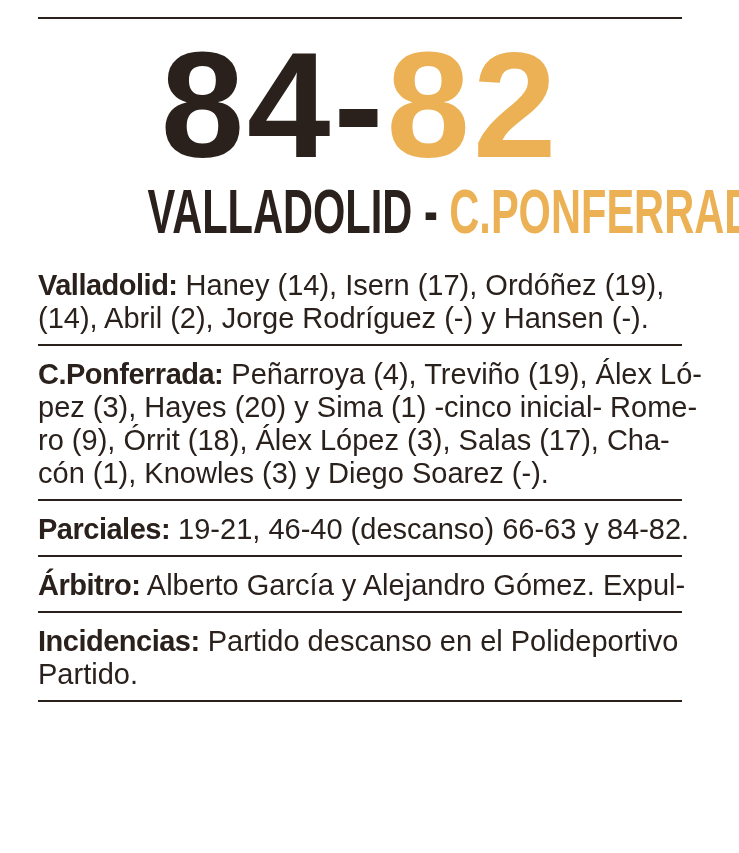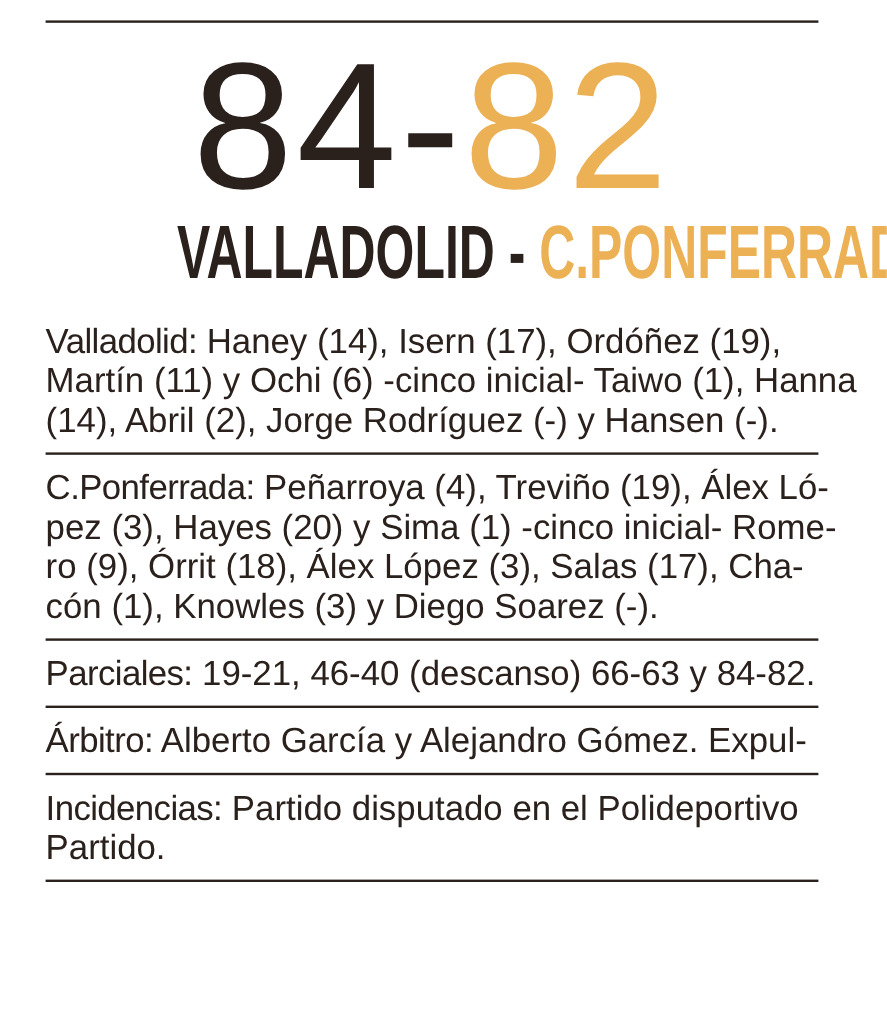--- a/index.html
+++ b/index.html
@@ -17,21 +17,21 @@
   .sheet {
     margin: 17px 0 0 38px;
     width: 644px;
     border-top: 2px solid var(--ink, #2a211d);
   }
   .scorebox { text-align: center; }
   .score {
     margin-top: 11px;
     font-size: 150px;
     line-height: 150px;
-    font-weight: 400;
+    font-weight: 700;
     letter-spacing: 3px;
     white-space: nowrap;
   }
   .teams {
     font-size: 63px;
     line-height: 63px;
     font-weight: 700;
     white-space: nowrap;
     transform: scaleX(0.66);
     transform-origin: 50% 50%;
@@ -43,49 +43,48 @@
     padding: 12px 0 9px;
     border-bottom: 2px solid var(--ink, #2a211d);
   }
   .line {
     font-size: 29px;
     line-height: 33px;
     white-space: nowrap;
     color: var(--ink, #2a211d);
   }
   .label {
-    font-weight: 400;
+    font-weight: 700;
     letter-spacing: -0.5px;
   }
 </style>
 </head>
 <body style="background: rgb(255, 255, 255);">
 
 <div class="sheet">
   <header class="scorebox">
     <div class="score"><span class="ink">84</span><span class="ink">-</span><span class="accent">82</span></div>
     <div class="teams"><span class="ink">VALLADOLID</span><span class="ink"> - </span><span class="accent">C.PONFERRADA</span></div>
   </header>
 
   <div class="entries" id="entries">
       <section class="entry">
         <div class="line"><span class="label">Valladolid:</span><span> Haney (14), Isern (17), Ordóñez (19),</span></div>
-        <div class="line">Martín (11) y Ochi (6) -cinco inicial- Taiwo (1), Hanna</div>
         <div class="line">(14), Abril (2), Jorge Rodríguez (-) y Hansen (-).</div>
       </section>
       <section class="entry">
         <div class="line"><span class="label">C.Ponferrada:</span><span> Peñarroya (4), Treviño (19), Álex Ló-</span></div>
         <div class="line">pez (3), Hayes (20) y Sima (1) -cinco inicial- Rome-</div>
         <div class="line">ro (9), Órrit (18), Álex López (3), Salas (17), Cha-</div>
         <div class="line">cón (1), Knowles (3) y Diego Soarez (-).</div>
       </section>
       <section class="entry">
         <div class="line"><span class="label">Parciales:</span><span> 19-21, 46-40 (descanso) 66-63 y 84-82.</span></div>
       </section>
       <section class="entry">
         <div class="line"><span class="label">Árbitro:</span><span> Alberto García y Alejandro Gómez. Expul-</span></div>
       </section>
       <section class="entry">
-        <div class="line"><span class="label">Incidencias:</span><span> Partido disputado en el Polideportivo</span></div>
+        <div class="line"><span class="label">Incidencias:</span><span> Partido descanso en el Polideportivo</span></div>
         <div class="line">Partido.</div>
       </section>
     </div>
 </div>
 
 </body></html>

